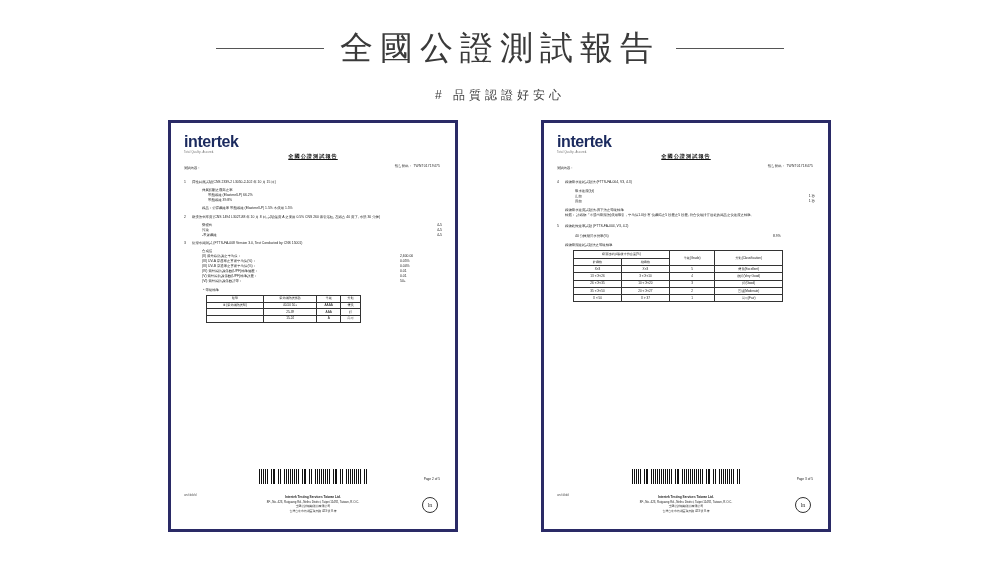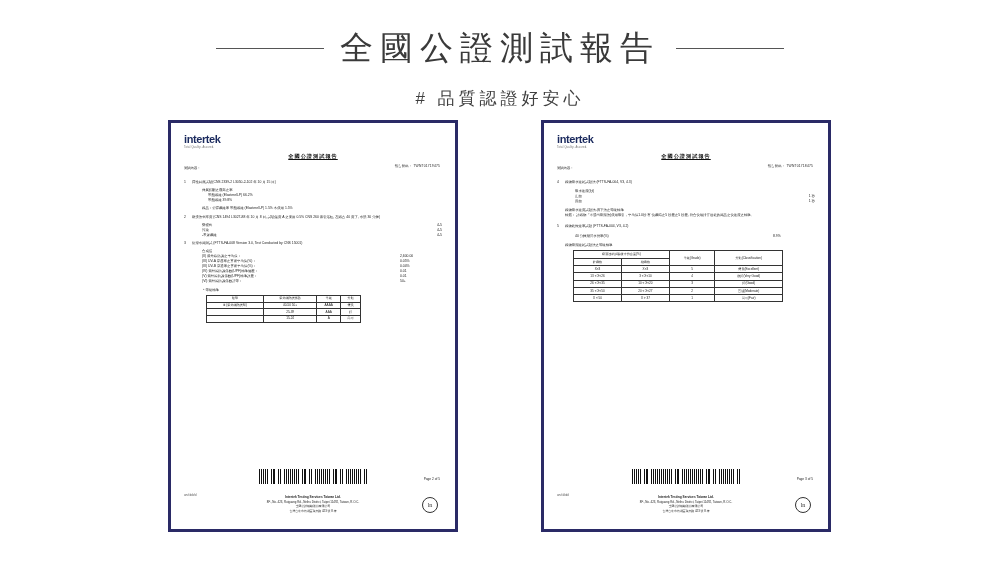--- a/index.html
+++ b/index.html
@@ -17,21 +17,21 @@
     position:absolute;top:26px;left:0;width:1000px;
     display:flex;flex-direction:column;align-items:center;
   }
   .title-row{display:flex;align-items:center;justify-content:center;width:100%;}
   .title-rule{width:108px;height:1px;background:#555;}
   .main-title{
     font-size:33px;letter-spacing:7px;color:#3a3a3a;
     margin:0 16px;font-weight:normal;white-space:nowrap;
   }
   .sub-title{
-    margin-top:16px;font-size:17px;letter-spacing:4px;color:#3f3f3f;
+    margin-top:16px;font-size:12px;letter-spacing:4px;color:#3f3f3f;
   }
 
   
   .sheet{
     position:absolute;
     background:#ffffff;
     border:3px solid #2a2a66;
     box-sizing:border-box;
     overflow:hidden;
   }
@@ -40,21 +40,21 @@
 
   .doc{
     position:absolute;inset:7px;
     font-size:3.4px;line-height:1.45;color:#1b1b1b;
     font-family:"Liberation Sans", sans-serif;
   }
 
   
   .brand{position:absolute;left:6px;top:4px;}
   .brand-word{
-    font-size:11px;font-weight:bold;letter-spacing:-0.4px;color:#1b2a5e;
+    font-size:16px;font-weight:bold;letter-spacing:-0.4px;color:#1b2a5e;
     line-height:1;
   }
   .brand-tag{font-size:2.6px;color:#6b6b6b;letter-spacing:.2px;margin-top:1px;}
 
   .doc-title{
     position:absolute;left:0;right:0;top:23px;text-align:center;
     font-size:5.2px;font-weight:bold;letter-spacing:1px;
     text-decoration:underline;color:#101010;
   }
   .report-no{

